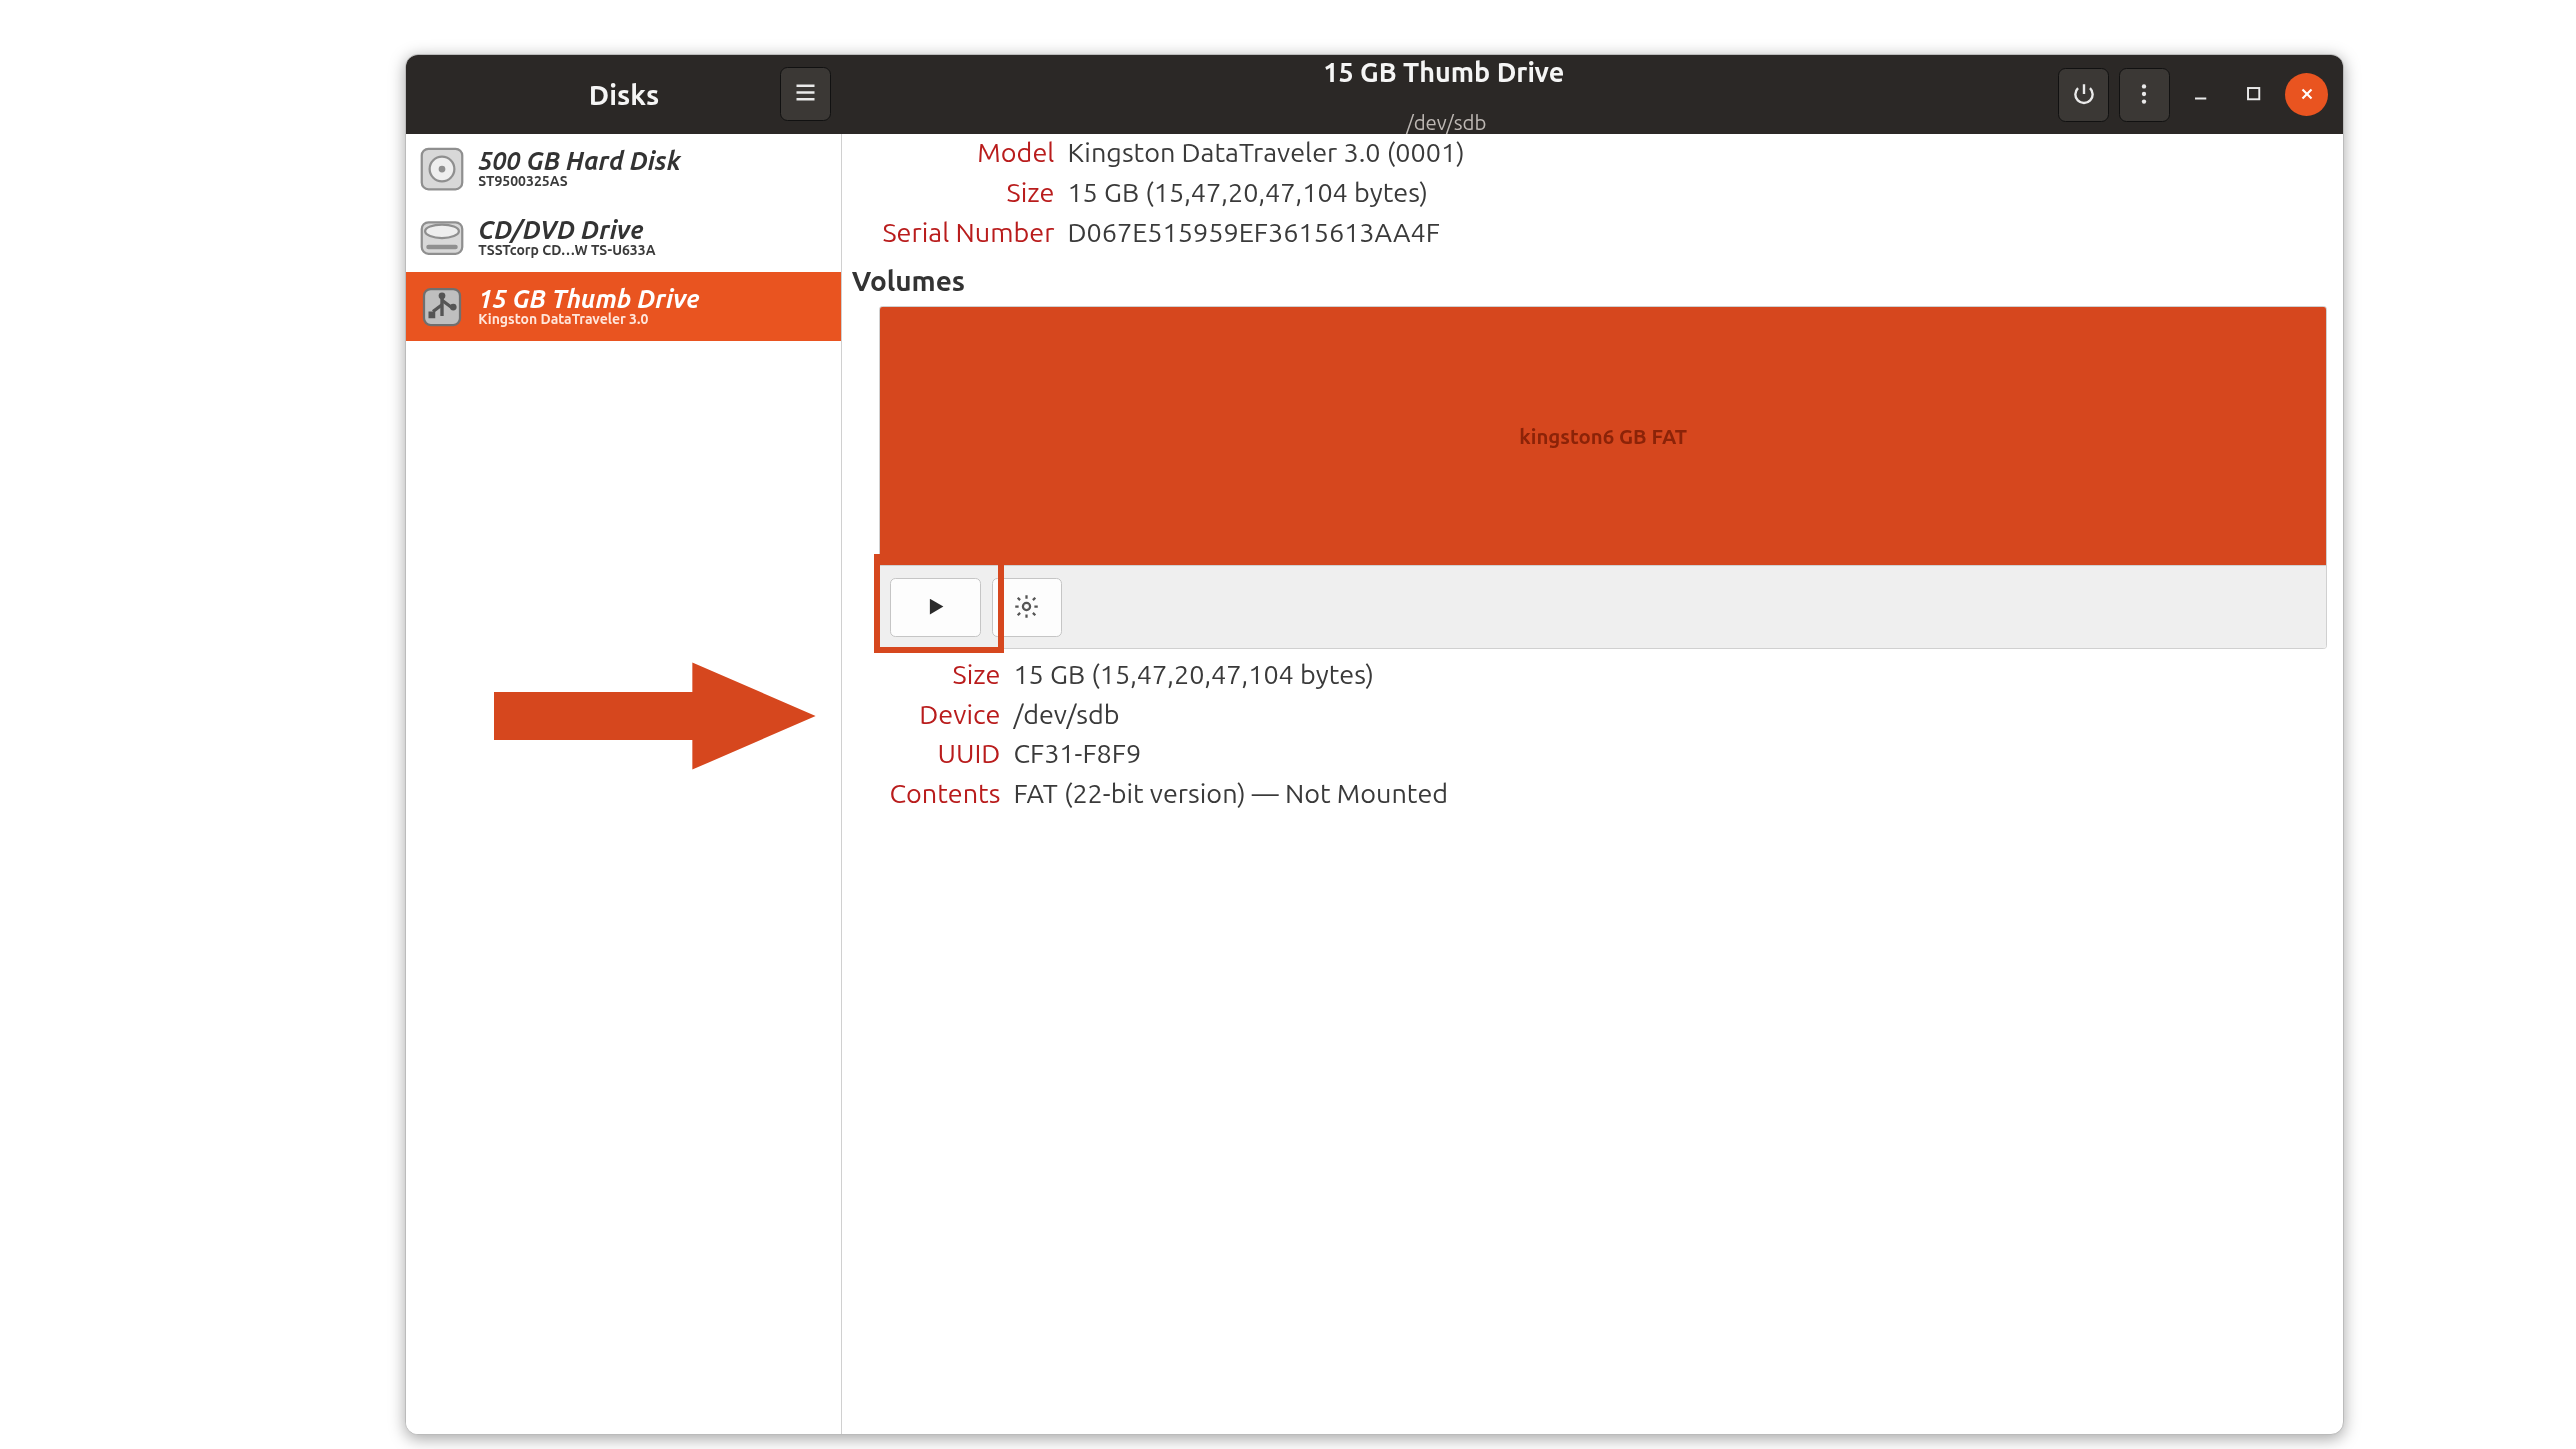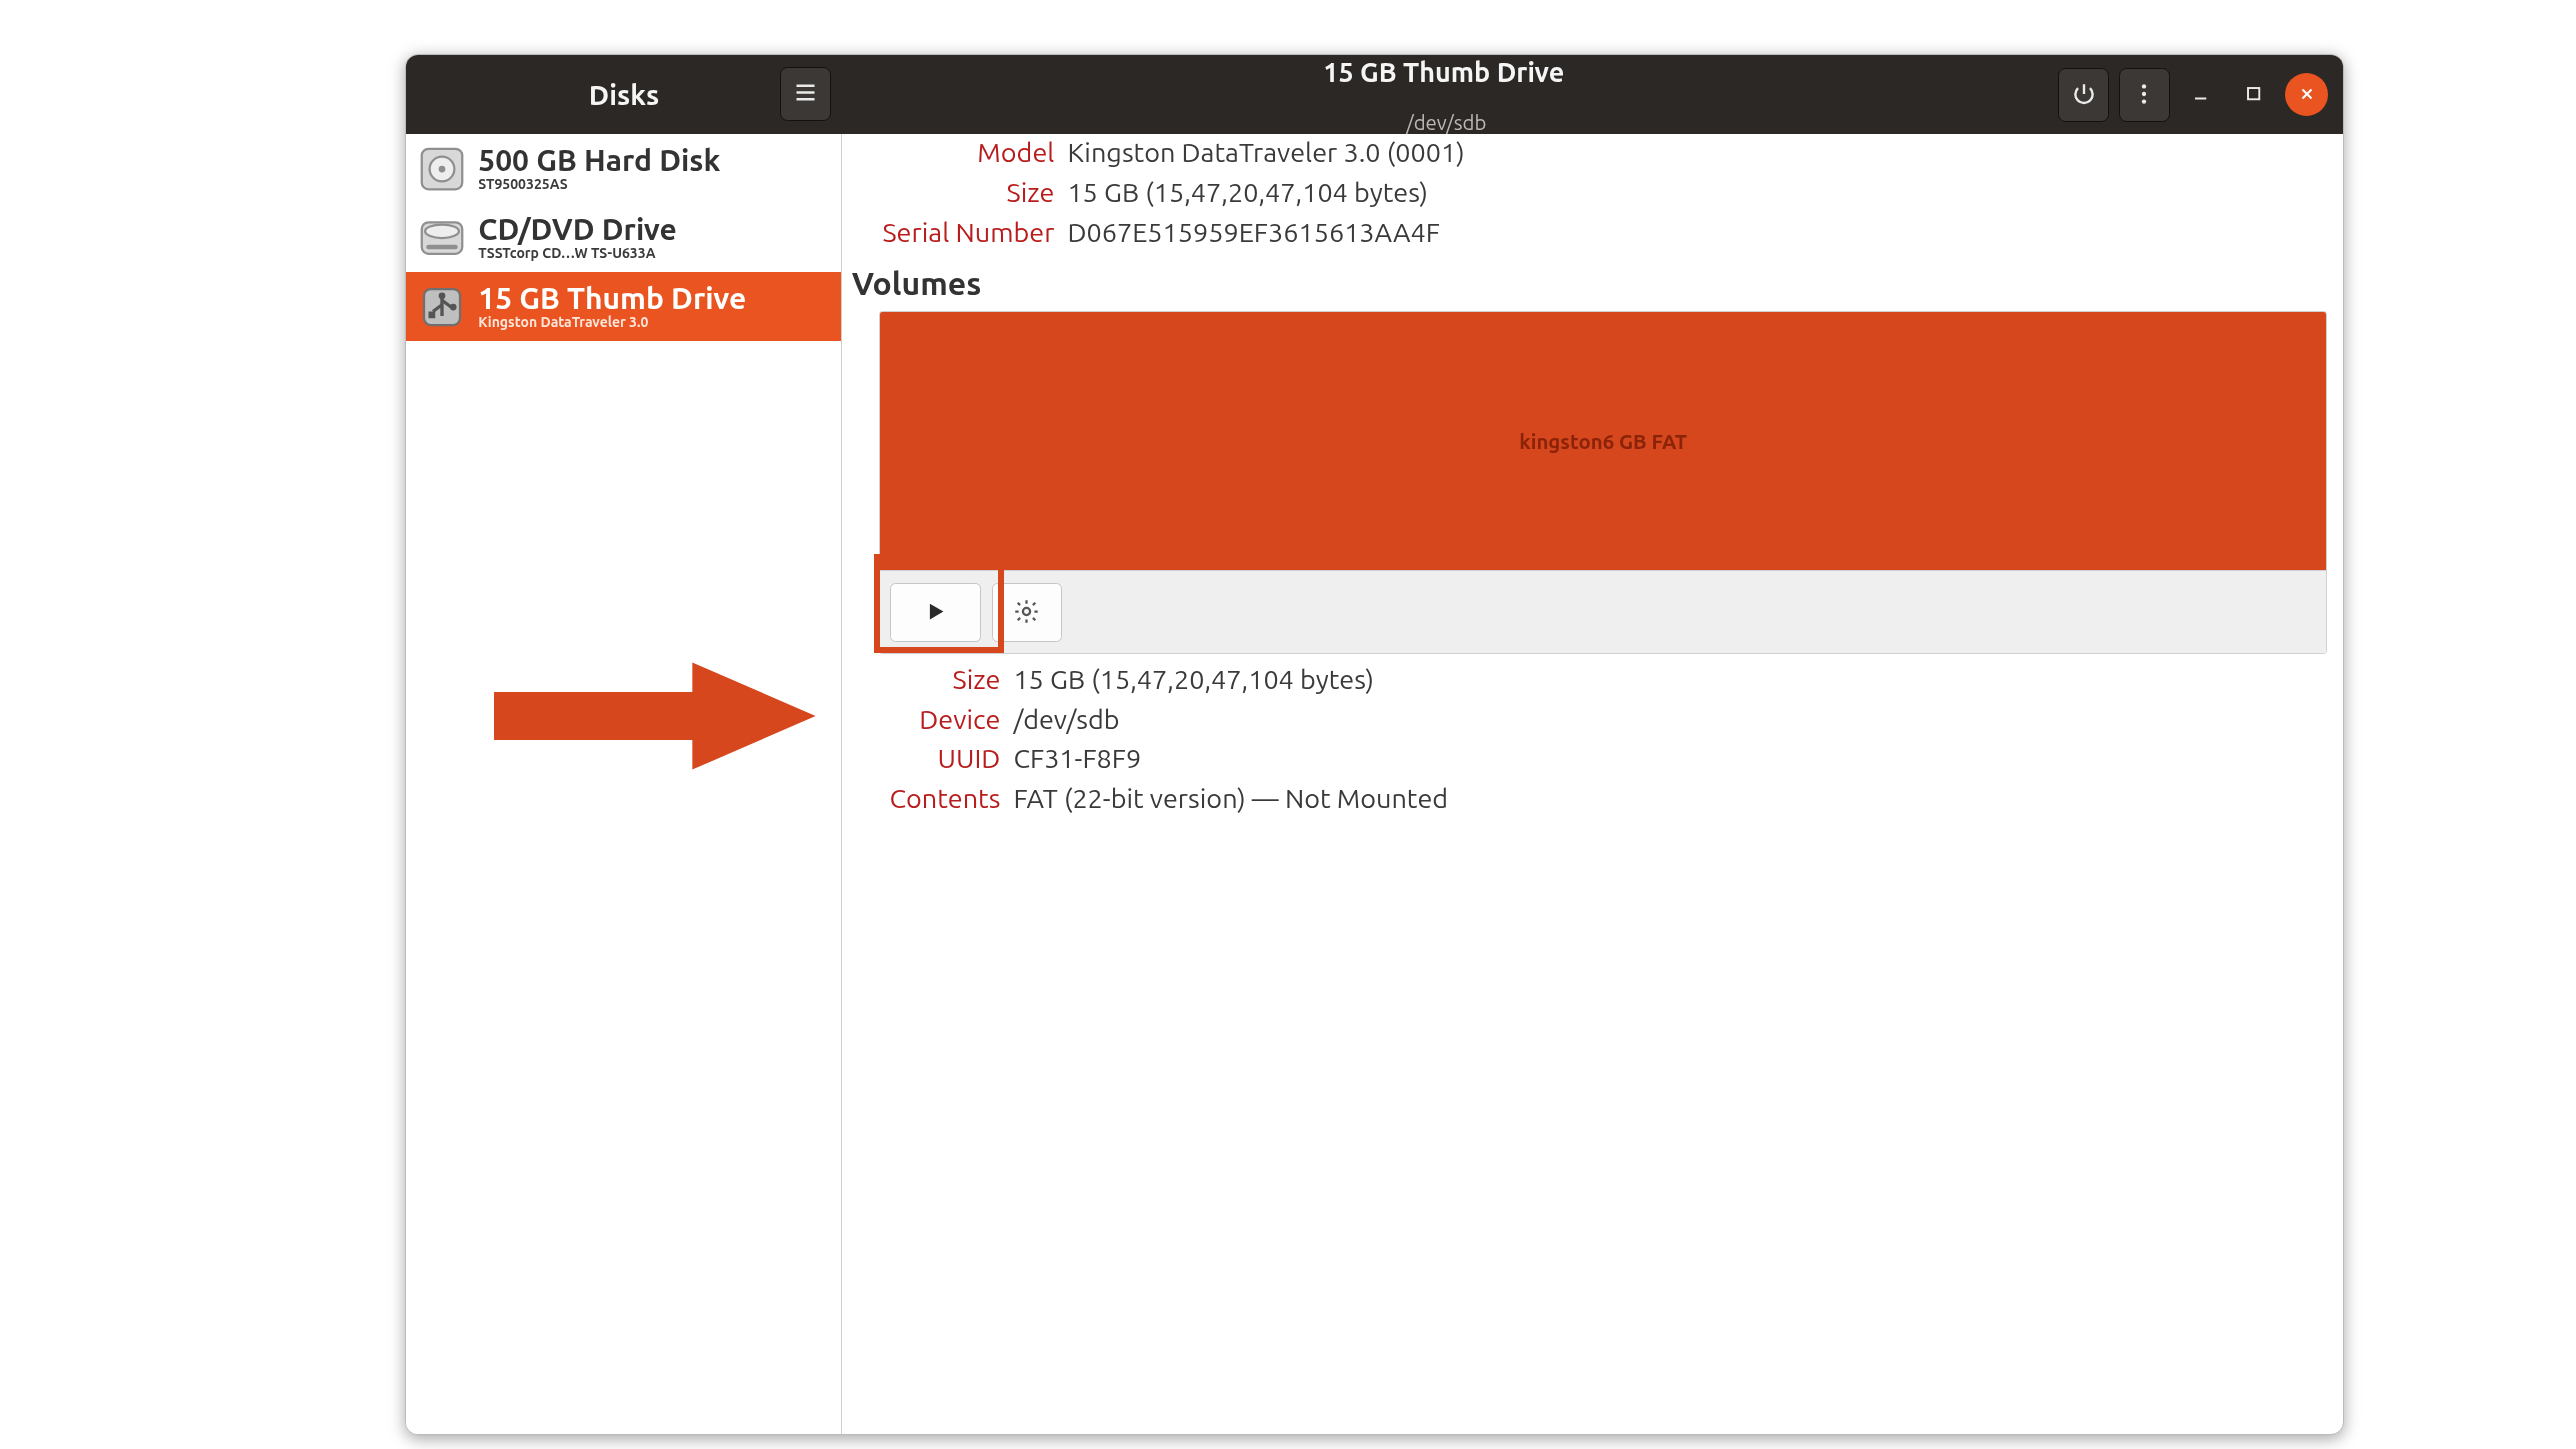--- a/index.html
+++ b/index.html
@@ -128,27 +128,28 @@
   }
   .disk-item .icon {
     width: 54px;
     height: 54px;
     display: flex;
     align-items: center;
     justify-content: center;
   }
   .disk-item .texts { flex: 1; min-width: 0; }
   .disk-item .title {
-    font-size: 30px;
+    font-size: 25px;
     font-weight: 700;
     color: #333;
     line-height: 1.05;
     white-space: nowrap;
     overflow: hidden;
     text-overflow: ellipsis;
+    font-style: italic;
   }
   .disk-item .subtitle {
     font-size: 14px;
     font-weight: 700;
     color: #3b3b3b;
     line-height: 1.1;
     white-space: nowrap;
     overflow: hidden;
     text-overflow: ellipsis;
   }
@@ -175,21 +176,21 @@
     text-align: right;
     color: #b91c1c;
     font-weight: 400;
     padding-right: 13px;
   }
   .kv .v {
     color: #3a3a3a;
     font-weight: 400;
   }
   .section-title {
-    font-size: 32px;
+    font-size: 28px;
     font-weight: 700;
     color: #333;
     margin: 18px 0 10.7px 4.3px;
   }
   .vol-wrap {
     margin: 0 5.4px 0 32px;
     border: 1.6px solid #d0d0d0;
     border-radius: 3.2px;
     overflow: hidden;
   }

